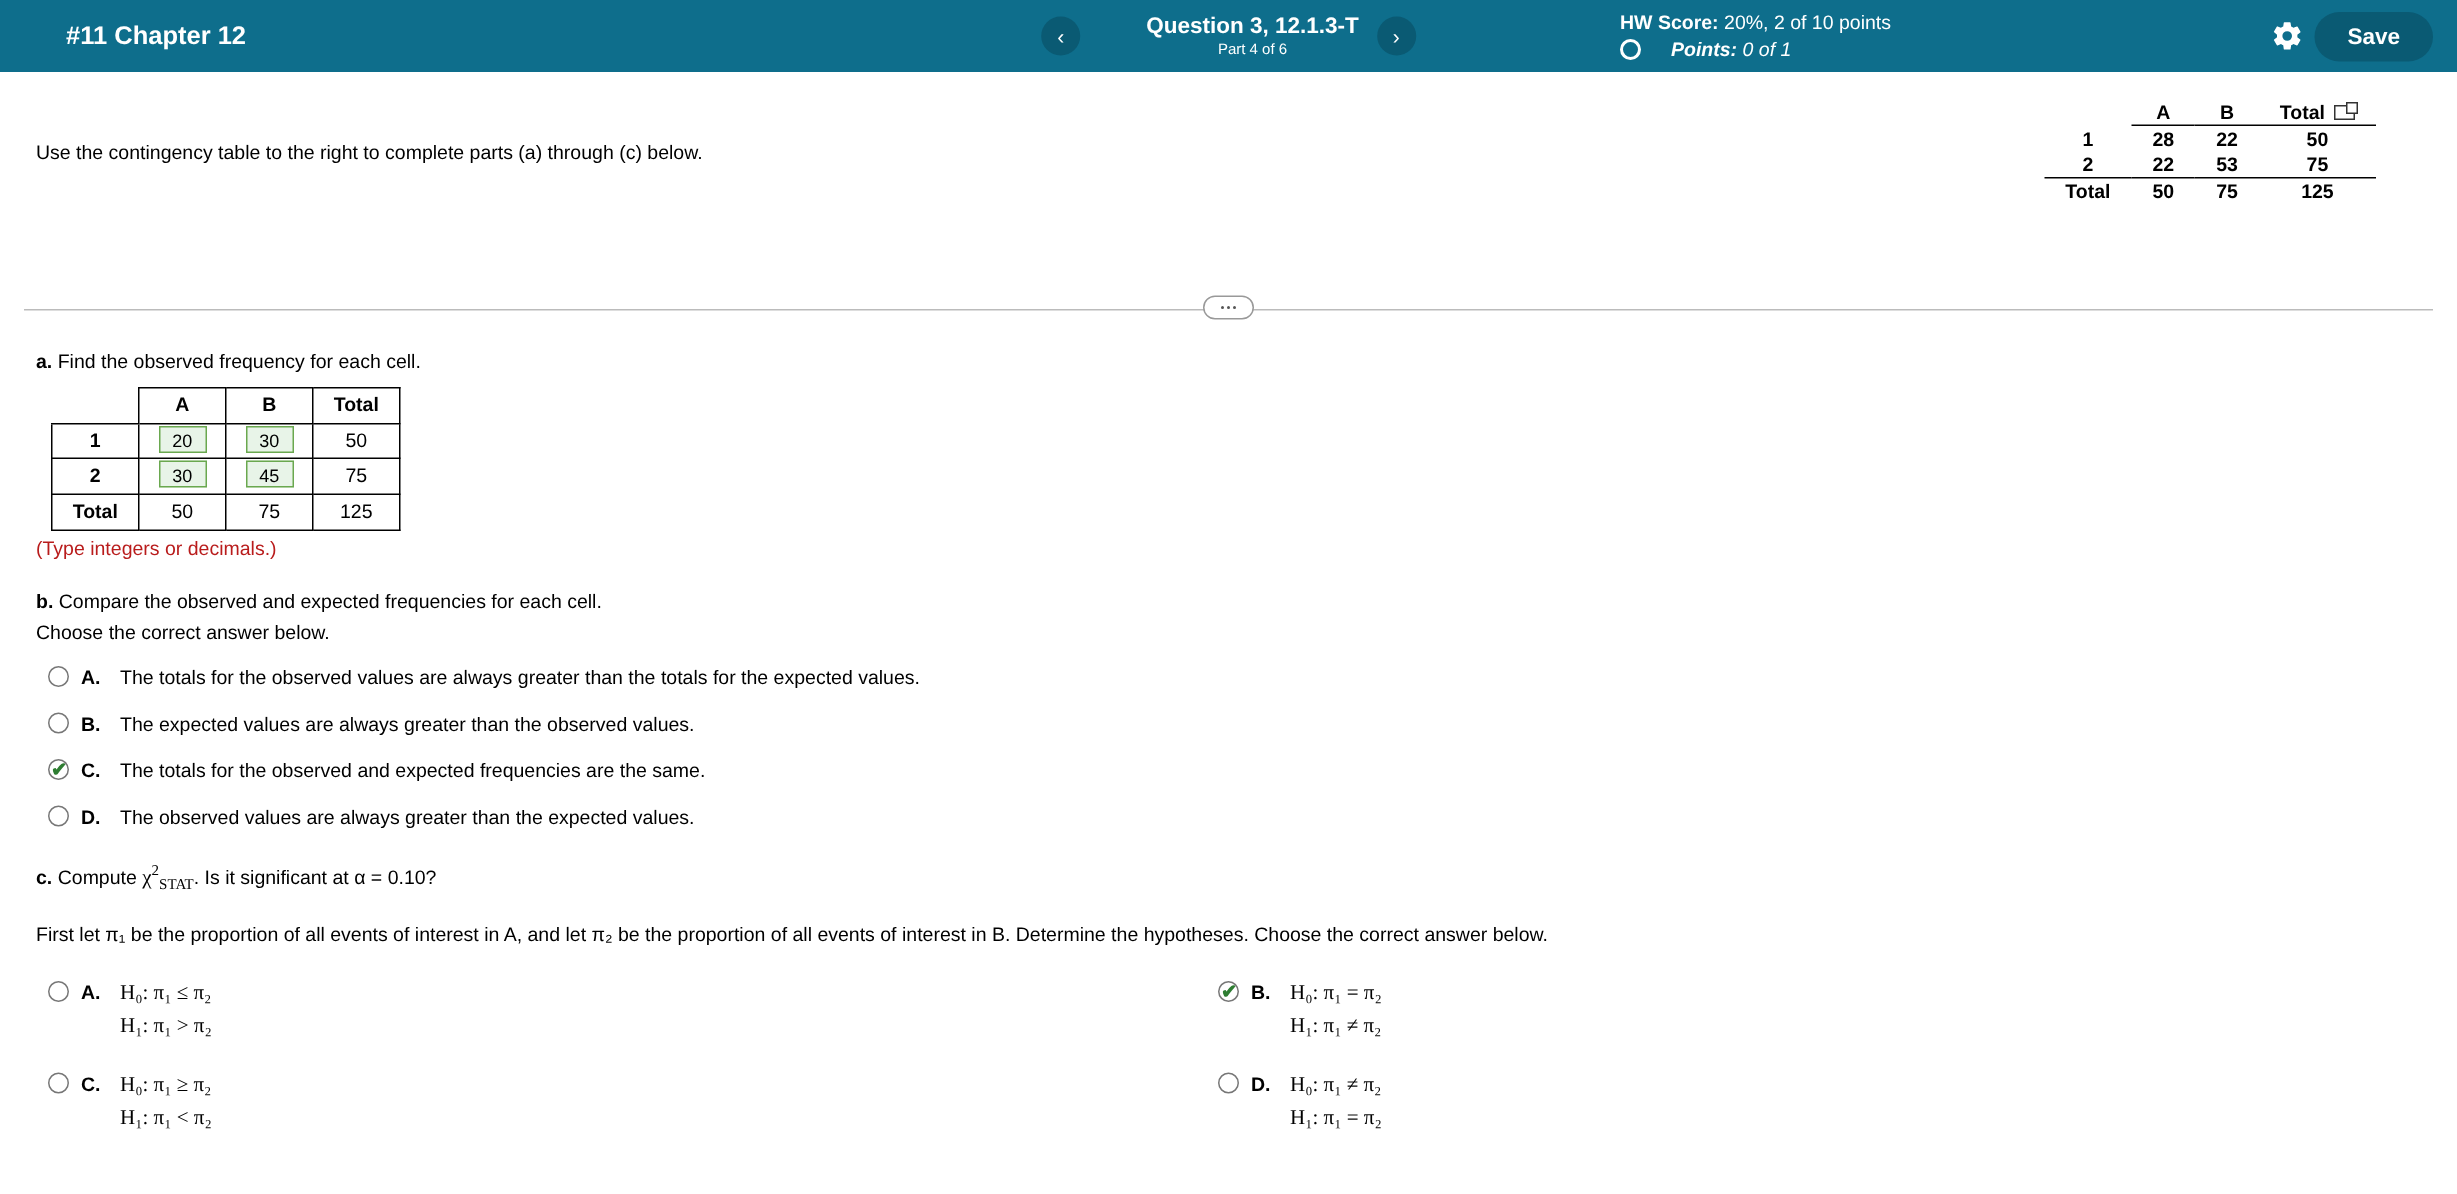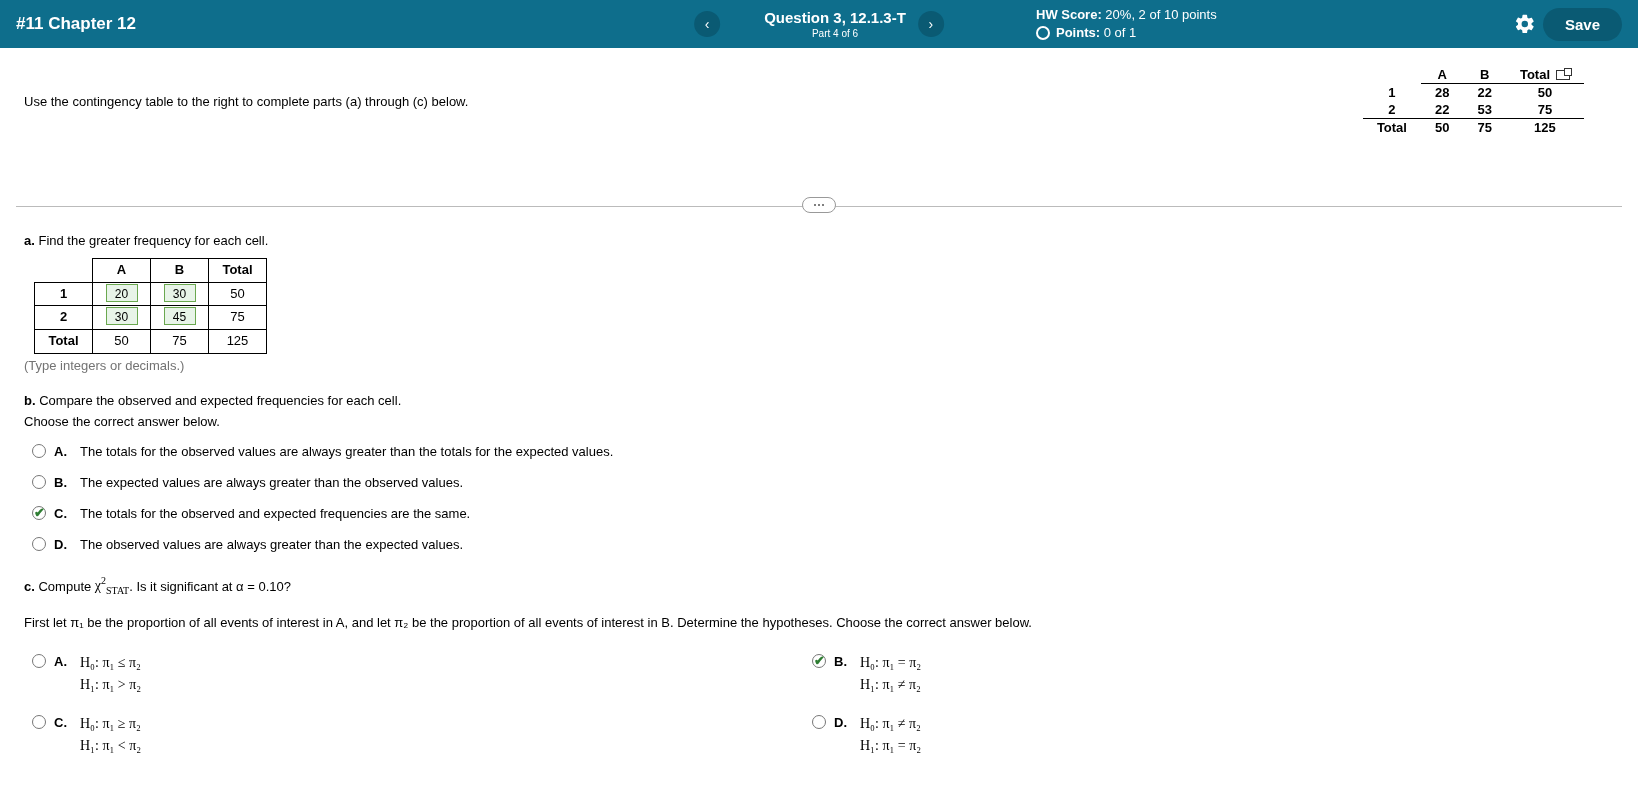--- a/index.html
+++ b/index.html
@@ -1,25 +1,25 @@
 <!DOCTYPE html>
 <html><head>
 <meta charset="utf-8">
 <style>
   * { box-sizing: border-box; margin: 0; padding: 0; }
   body { font-family: Arial, Helvetica, sans-serif; font-size: 13px; color: #000; background: #fff; width: 1638px; }
   .header { background: #0e6e8c; color: #fff; display: flex; align-items: center; height: 48px; padding: 0 16px; position: relative; }
-  .hw-title { font-size: 17px; font-weight: bold; }
+  .hw-title { font-size: 17px; font-weight: bold; margin-left: 28px; }
   .nav-center { position: absolute; left: 50%; transform: translateX(-50%); display: flex; align-items: center; gap: 12px; }
   .nav-btn { width: 26px; height: 26px; border-radius: 50%; background: #0a5a73; color: #fff; display: flex; align-items: center; justify-content: center; font-size: 14px; cursor: pointer; }
   .q-center { text-align: center; line-height: 1.3; margin-left: 32px; }
   .q-title { font-weight: bold; font-size: 15px; }
   .q-sub { font-size: 10px; }
-  .score-block { position: absolute; left: 1036px; font-size: 13px; line-height: 1.4; }
-  .score-block .line2 { display: flex; align-items: center; gap: 6px; }
+  .score-block { position: absolute; left: 1080px; font-size: 13px; line-height: 1.4; }
+  .score-block .line2 { display: flex; align-items: center; gap: 20px; font-style: italic; }
   .circle-icon { width: 14px; height: 14px; border: 2px solid #fff; border-radius: 50%; display: inline-block; }
   .header-right { position: absolute; right: 16px; display: flex; align-items: center; gap: 7px; }
   .gear { width: 22px; height: 22px; fill: #fff; cursor: pointer; }
   .save-btn { background: #0a5a73; color: #fff; border: none; border-radius: 20px; padding: 8px 22px; font-size: 15px; font-weight: bold; cursor: pointer; }
   .body-wrap { padding: 18px 24px 40px 24px; }
   .top-row { display: flex; justify-content: space-between; align-items: center; margin-bottom: 70px; }
   .ct-right { border-collapse: collapse; font-size: 13px; margin-right: 30px; }
   .ct-right th, .ct-right td { padding: 1px 14px; text-align: center; font-weight: bold; }
   .ct-right th { font-weight: bold; border-bottom: 1px solid #000; }
   .ct-right .tot-row td, .ct-right .tot-row th { border-top: 1px solid #000; font-weight: bold; }
@@ -30,21 +30,21 @@
   .divider-line { border: none; border-top: 1px solid #bbb; }
   .dots-pill { position: absolute; left: 50%; top: -9px; transform: translateX(-50%); width: 34px; height: 16px; border: 1px solid #999; border-radius: 10px; background: #fff; display: flex; align-items: center; justify-content: center; gap: 2px; cursor: pointer; }
   .dots-pill span { width: 2px; height: 2px; background: #555; border-radius: 50%; }
   .q-part { margin-bottom: 14px; line-height: 1.6; }
   .exp-table { border-collapse: collapse; font-size: 13px; margin: 6px 0 2px 10px; }
   .exp-table th, .exp-table td { border: 1px solid #000; padding: 1px 0; text-align: center; }
   .exp-table th { font-weight: bold; }
   .exp-table .hdr-blank { border: none; border-bottom: 1px solid #000; }
   .exp-table td, .exp-table th { width: 58px; }
   .input-cell { width: 32px; height: 18px; border: 1px solid #6aa84f; background: #e8f4e8; text-align: center; font-size: 12px; display: inline-block; line-height:18px;}
-  .hint { color: #737373; margin-left: 0; font-size: 13px; margin-bottom: 14px; }
+  .hint { color: #b91c1c; margin-left: 0; font-size: 13px; margin-bottom: 14px; }
   .radio-list { margin: 8px 0 18px 8px; }
   .radio-row { display: flex; align-items: flex-start; gap: 8px; margin: 10px 0; }
   .radio-circ { width: 14px; height: 14px; border: 1px solid #777; border-radius: 50%; margin-top: 2px; cursor: pointer; flex-shrink: 0; position:relative; }
   .radio-circ.correct::after { content: "✔"; color: #2e7d32; font-size: 13px; font-weight: bold; position: absolute; left: 1px; top: -4px; }
   .opt-letter { font-weight: bold; width: 18px; }
   .two-col { display: flex; gap: 60px; margin: 8px 0 18px 8px; }
   .col { flex: 0 0 720px; }
   .math { font-family: "Times New Roman", serif; font-size: 14px; }
   sub { font-size: 10px; }
   sup { font-size: 10px; }
@@ -115,21 +115,21 @@
   <div class="divider-wrap">
     <hr class="divider-line">
     <div class="dots-pill">
         <span></span>
         <span></span>
         <span></span>
       </div>
   </div>
 
   <div class="q-part">
-    <b>a.</b> <span>Find the greater frequency for each cell.</span>
+    <b>a.</b> <span>Find the observed frequency for each cell.</span>
     <table class="exp-table">
       <tbody>
           <tr>
             <th class="hdr-blank" style="border-top:none;border-left:none;"></th>
             <th>A</th>
             <th>B</th>
             <th>Total</th>
           </tr>
       <tr>
             <th>1</th>

